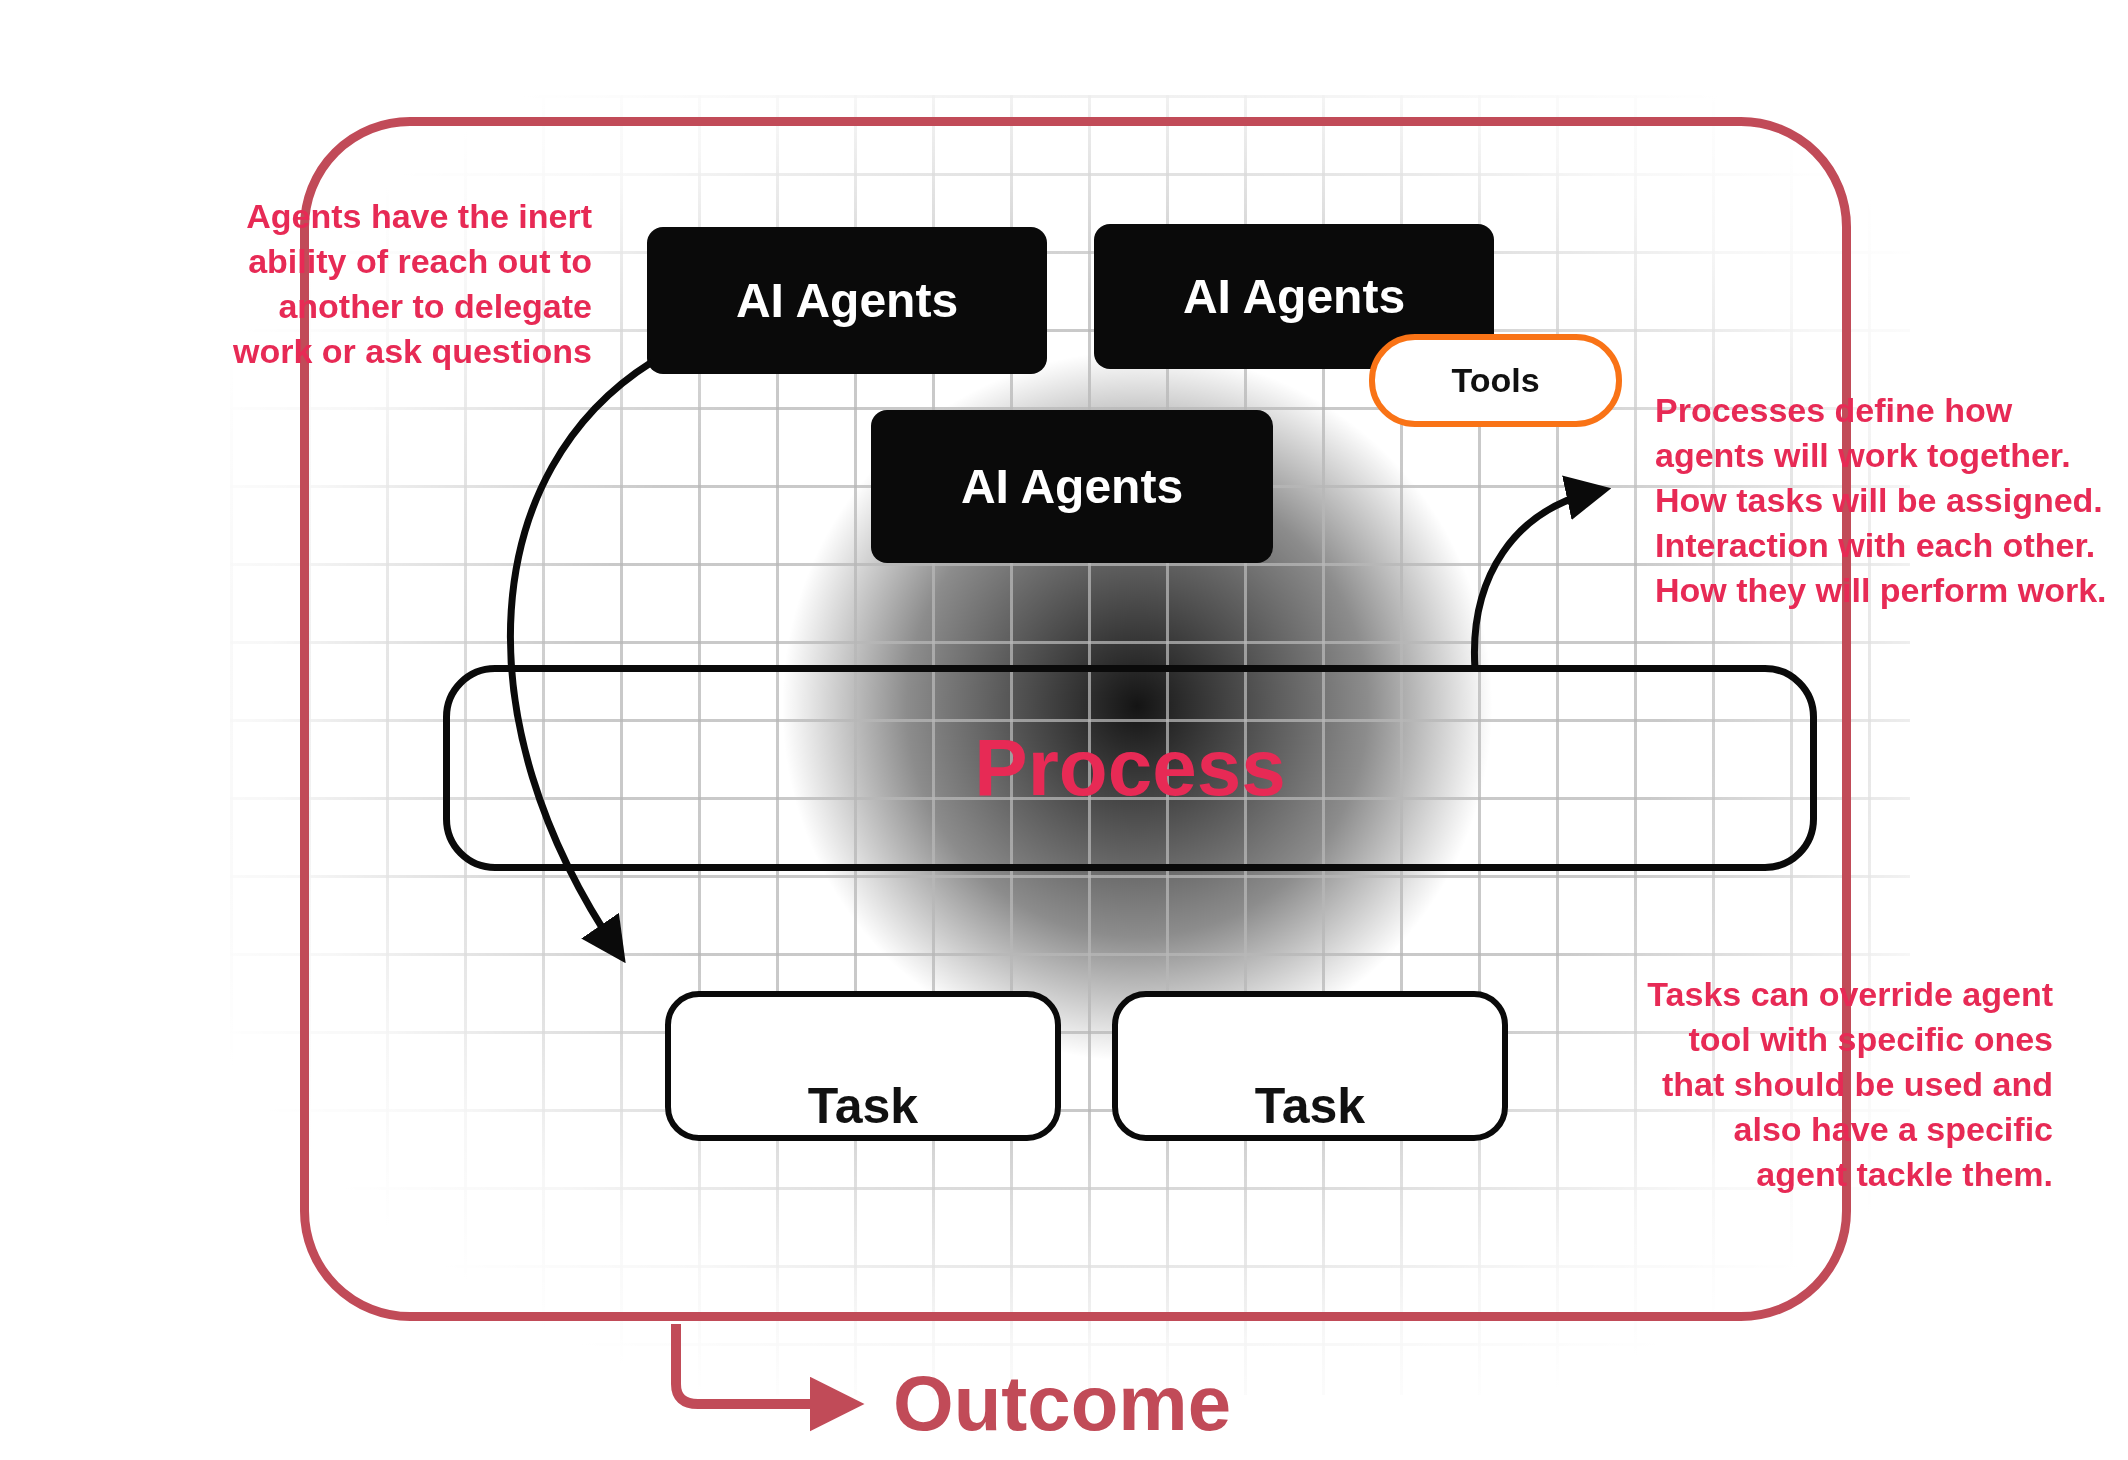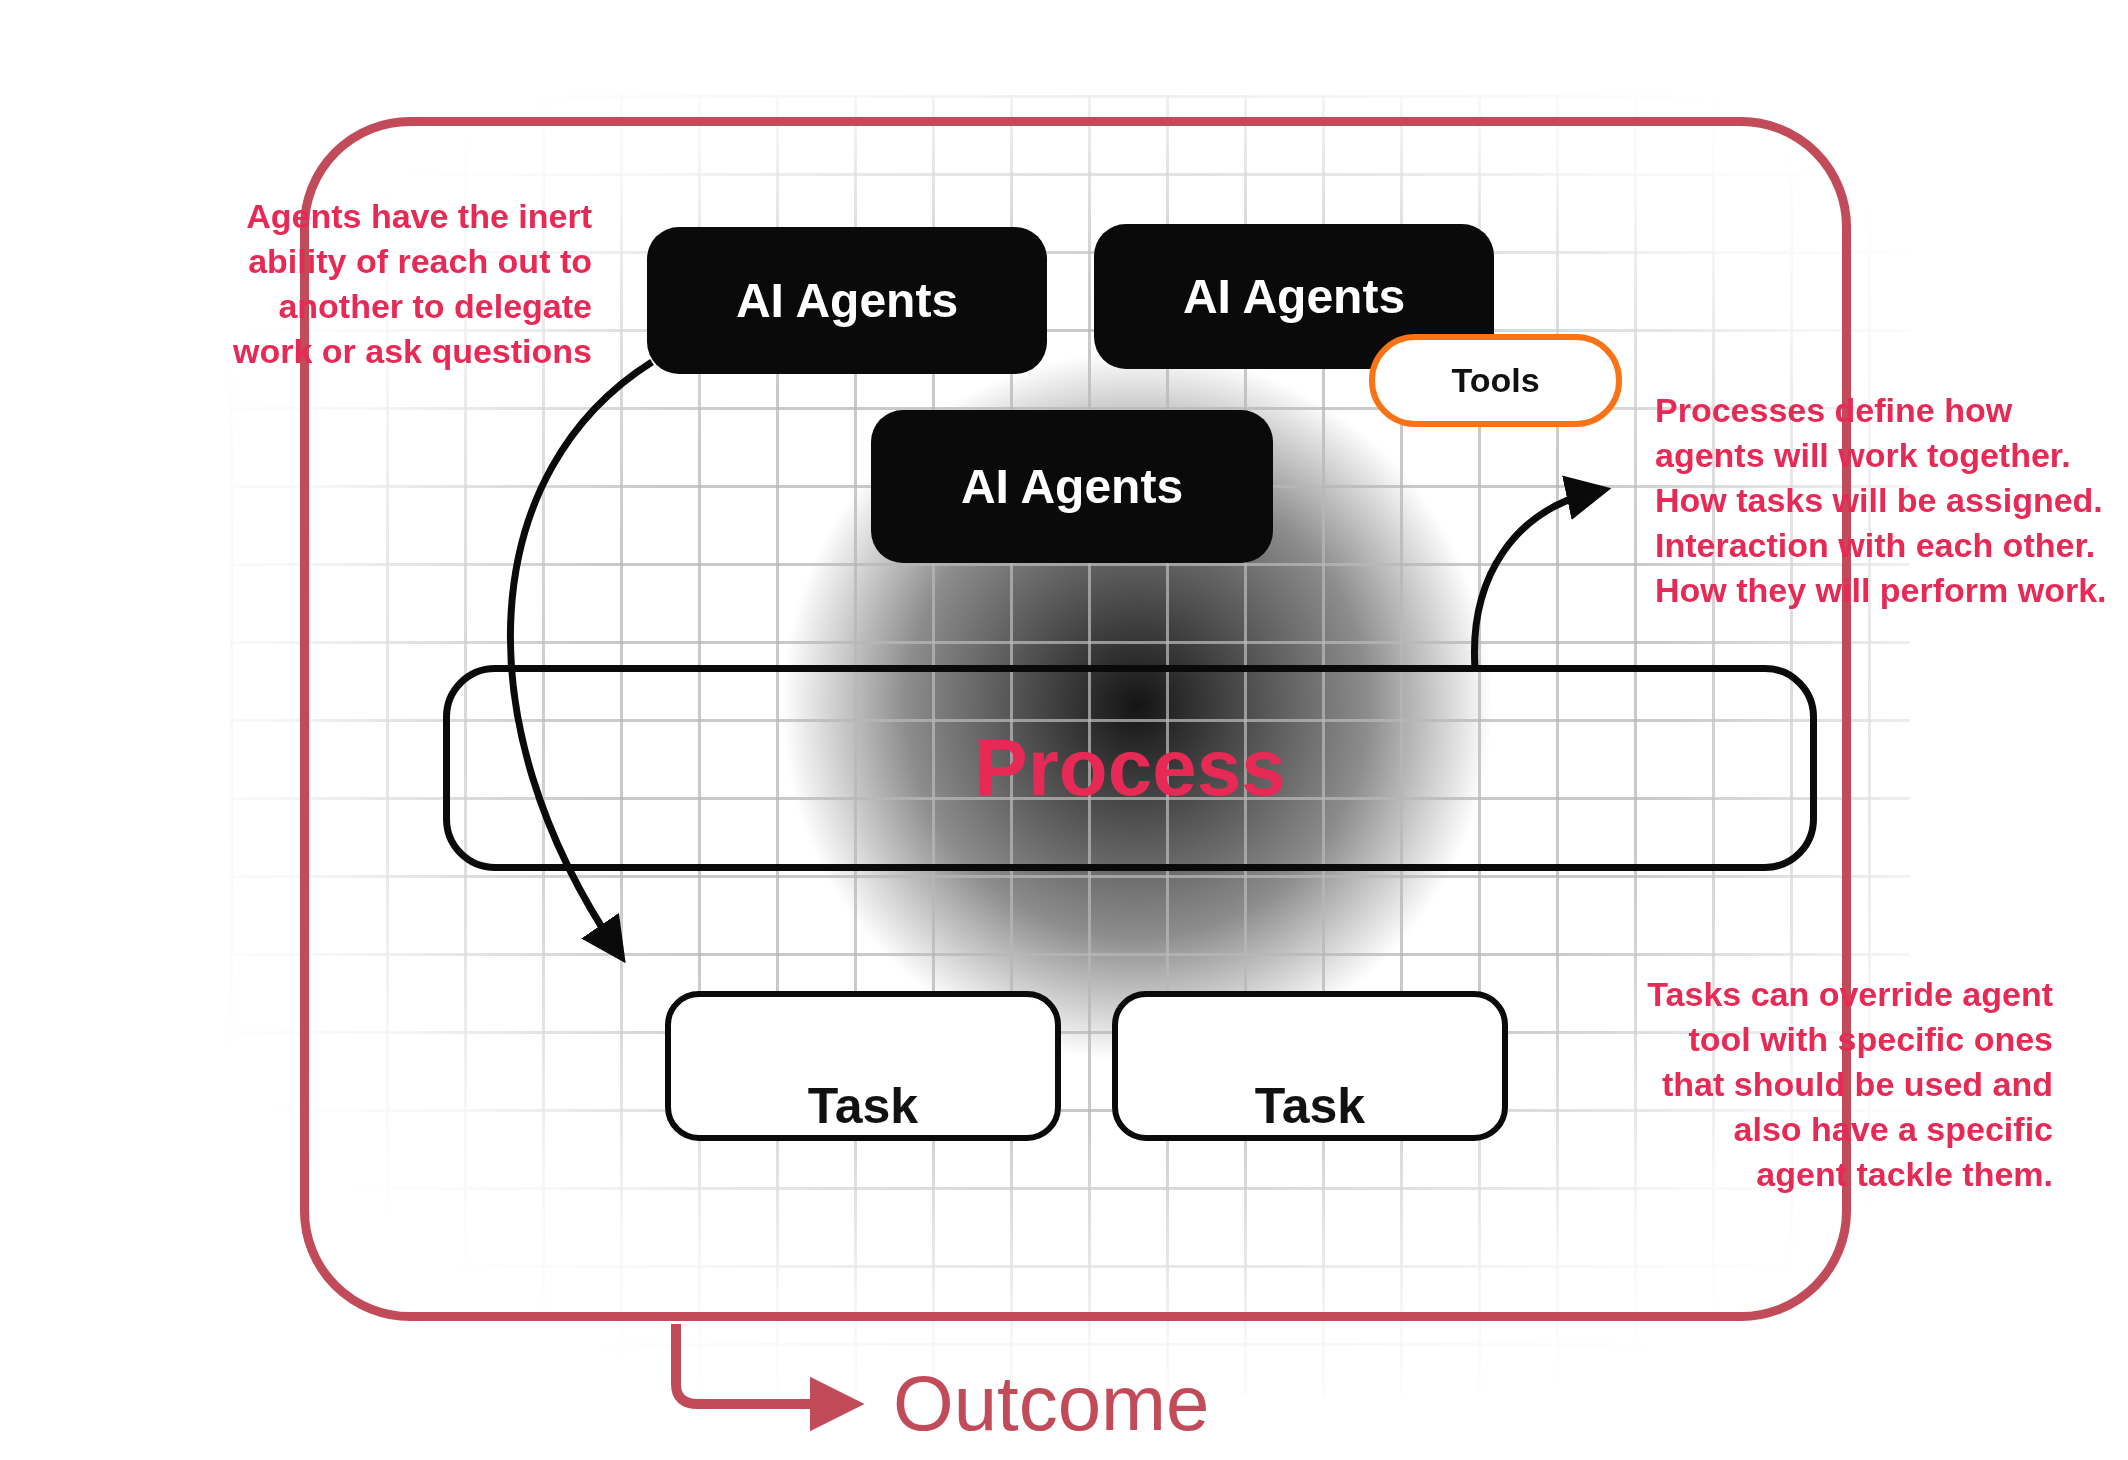--- a/index.html
+++ b/index.html
@@ -22,27 +22,27 @@
   .crew-border{
     position:absolute;left:300px;top:117px;width:1551px;height:1204px;z-index:2;
     border:9px solid #c14b58;border-radius:110px;background:transparent;box-sizing:border-box;
   }
   .crew-title{
     position:absolute;left:460px;top:8px;z-index:7;
     font-size:78px;font-weight:bold;color:#c14b58;letter-spacing:1px;
   }
   .outcome-title{
     position:absolute;left:893px;top:1358px;z-index:7;
-    font-size:78px;font-weight:normal;color:#c14b58;
+    font-size:78px;font-weight:bold;color:#c14b58;
   }
   .node{
     position:absolute;display:flex;align-items:center;justify-content:center;
     font-weight:bold;box-sizing:border-box;text-align:center;z-index:3;
   }
-  .black-node{background:#0a0a0a;color:#ffffff;border-radius:32px;font-size:48px;}
+  .black-node{background:#0a0a0a;color:#ffffff;border-radius:16px;font-size:48px;}
   .white-node{background:#ffffff;color:#111111;border:6px solid #0a0a0a;border-radius:34px;font-size:50px;align-items:flex-end;}
   .tools-node{background:#ffffff;color:#111111;border:6px solid #f97316;border-radius:46px;font-size:34px;z-index:4;}
   .process-node{
     background:transparent;border:7px solid #0a0a0a;border-radius:52px;
     color:#e72a55;font-size:80px;z-index:3;
   }
   .n-agent1{left:647px;top:227px;width:400px;height:147px;}
   .n-agent2{left:1094px;top:224px;width:400px;height:145px;}
   .n-tools{left:1369px;top:334px;width:253px;height:93px;}
   .n-agent3{left:871px;top:410px;width:402px;height:153px;}

